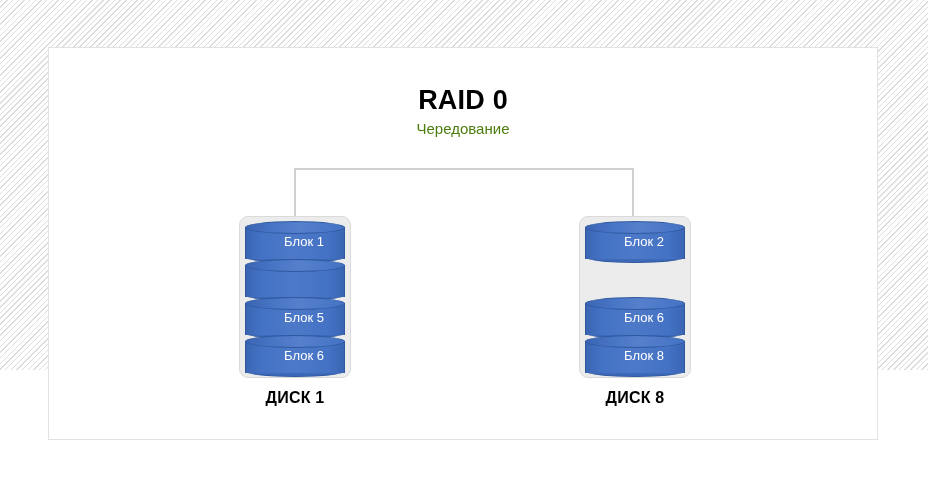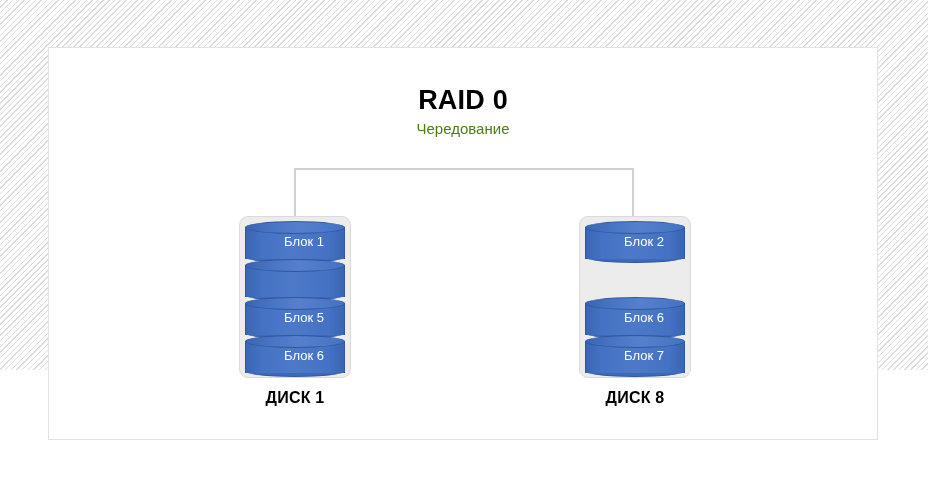--- a/index.html
+++ b/index.html
@@ -284,21 +284,21 @@
               <div class="cyl-bottom"></div>
               <div class="cyl-body"></div>
               <div class="cyl-top"></div>
               <div class="cyl-label">Блок 6</div>
             </div>
 
             <div class="disk-block b3">
               <div class="cyl-bottom"></div>
               <div class="cyl-body"></div>
               <div class="cyl-top"></div>
-              <div class="cyl-label">Блок 7</div>
+              <div class="cyl-label">Блок 8</div>
             </div>
 
           </div>
         </div>
         <div class="disk-caption">ДИСК 8</div>
       </div>
 
     </div>
   </div>
 </div>

